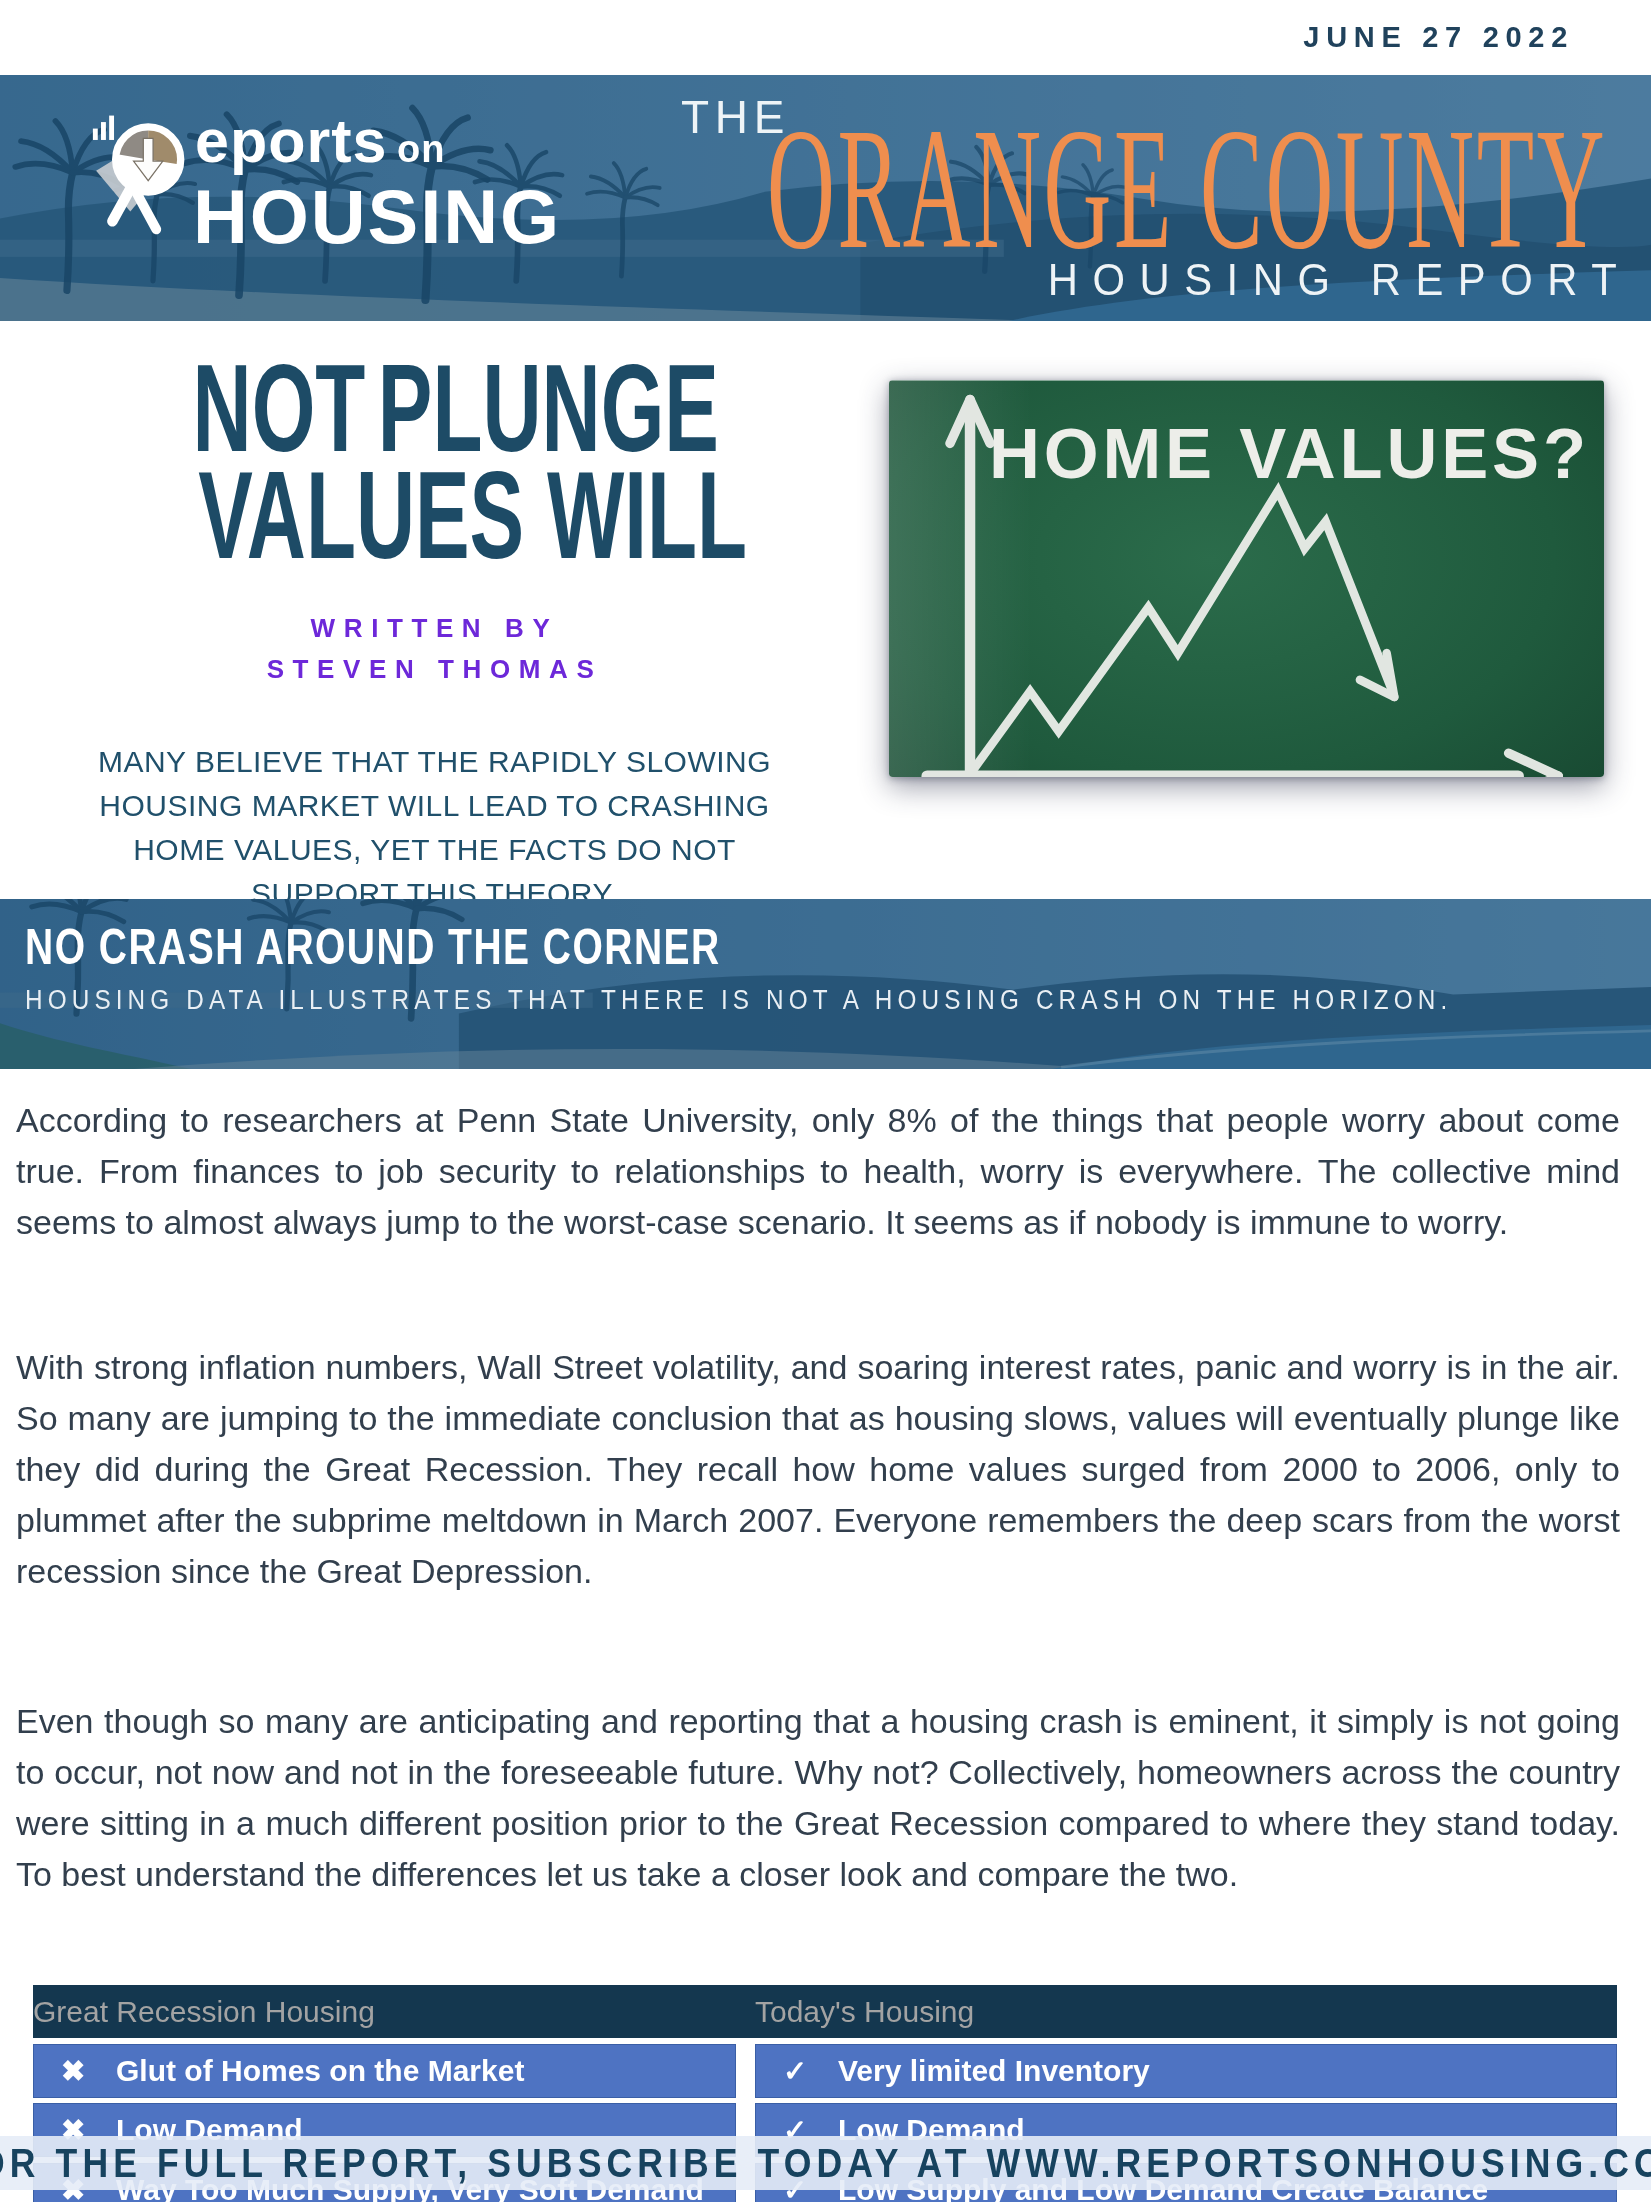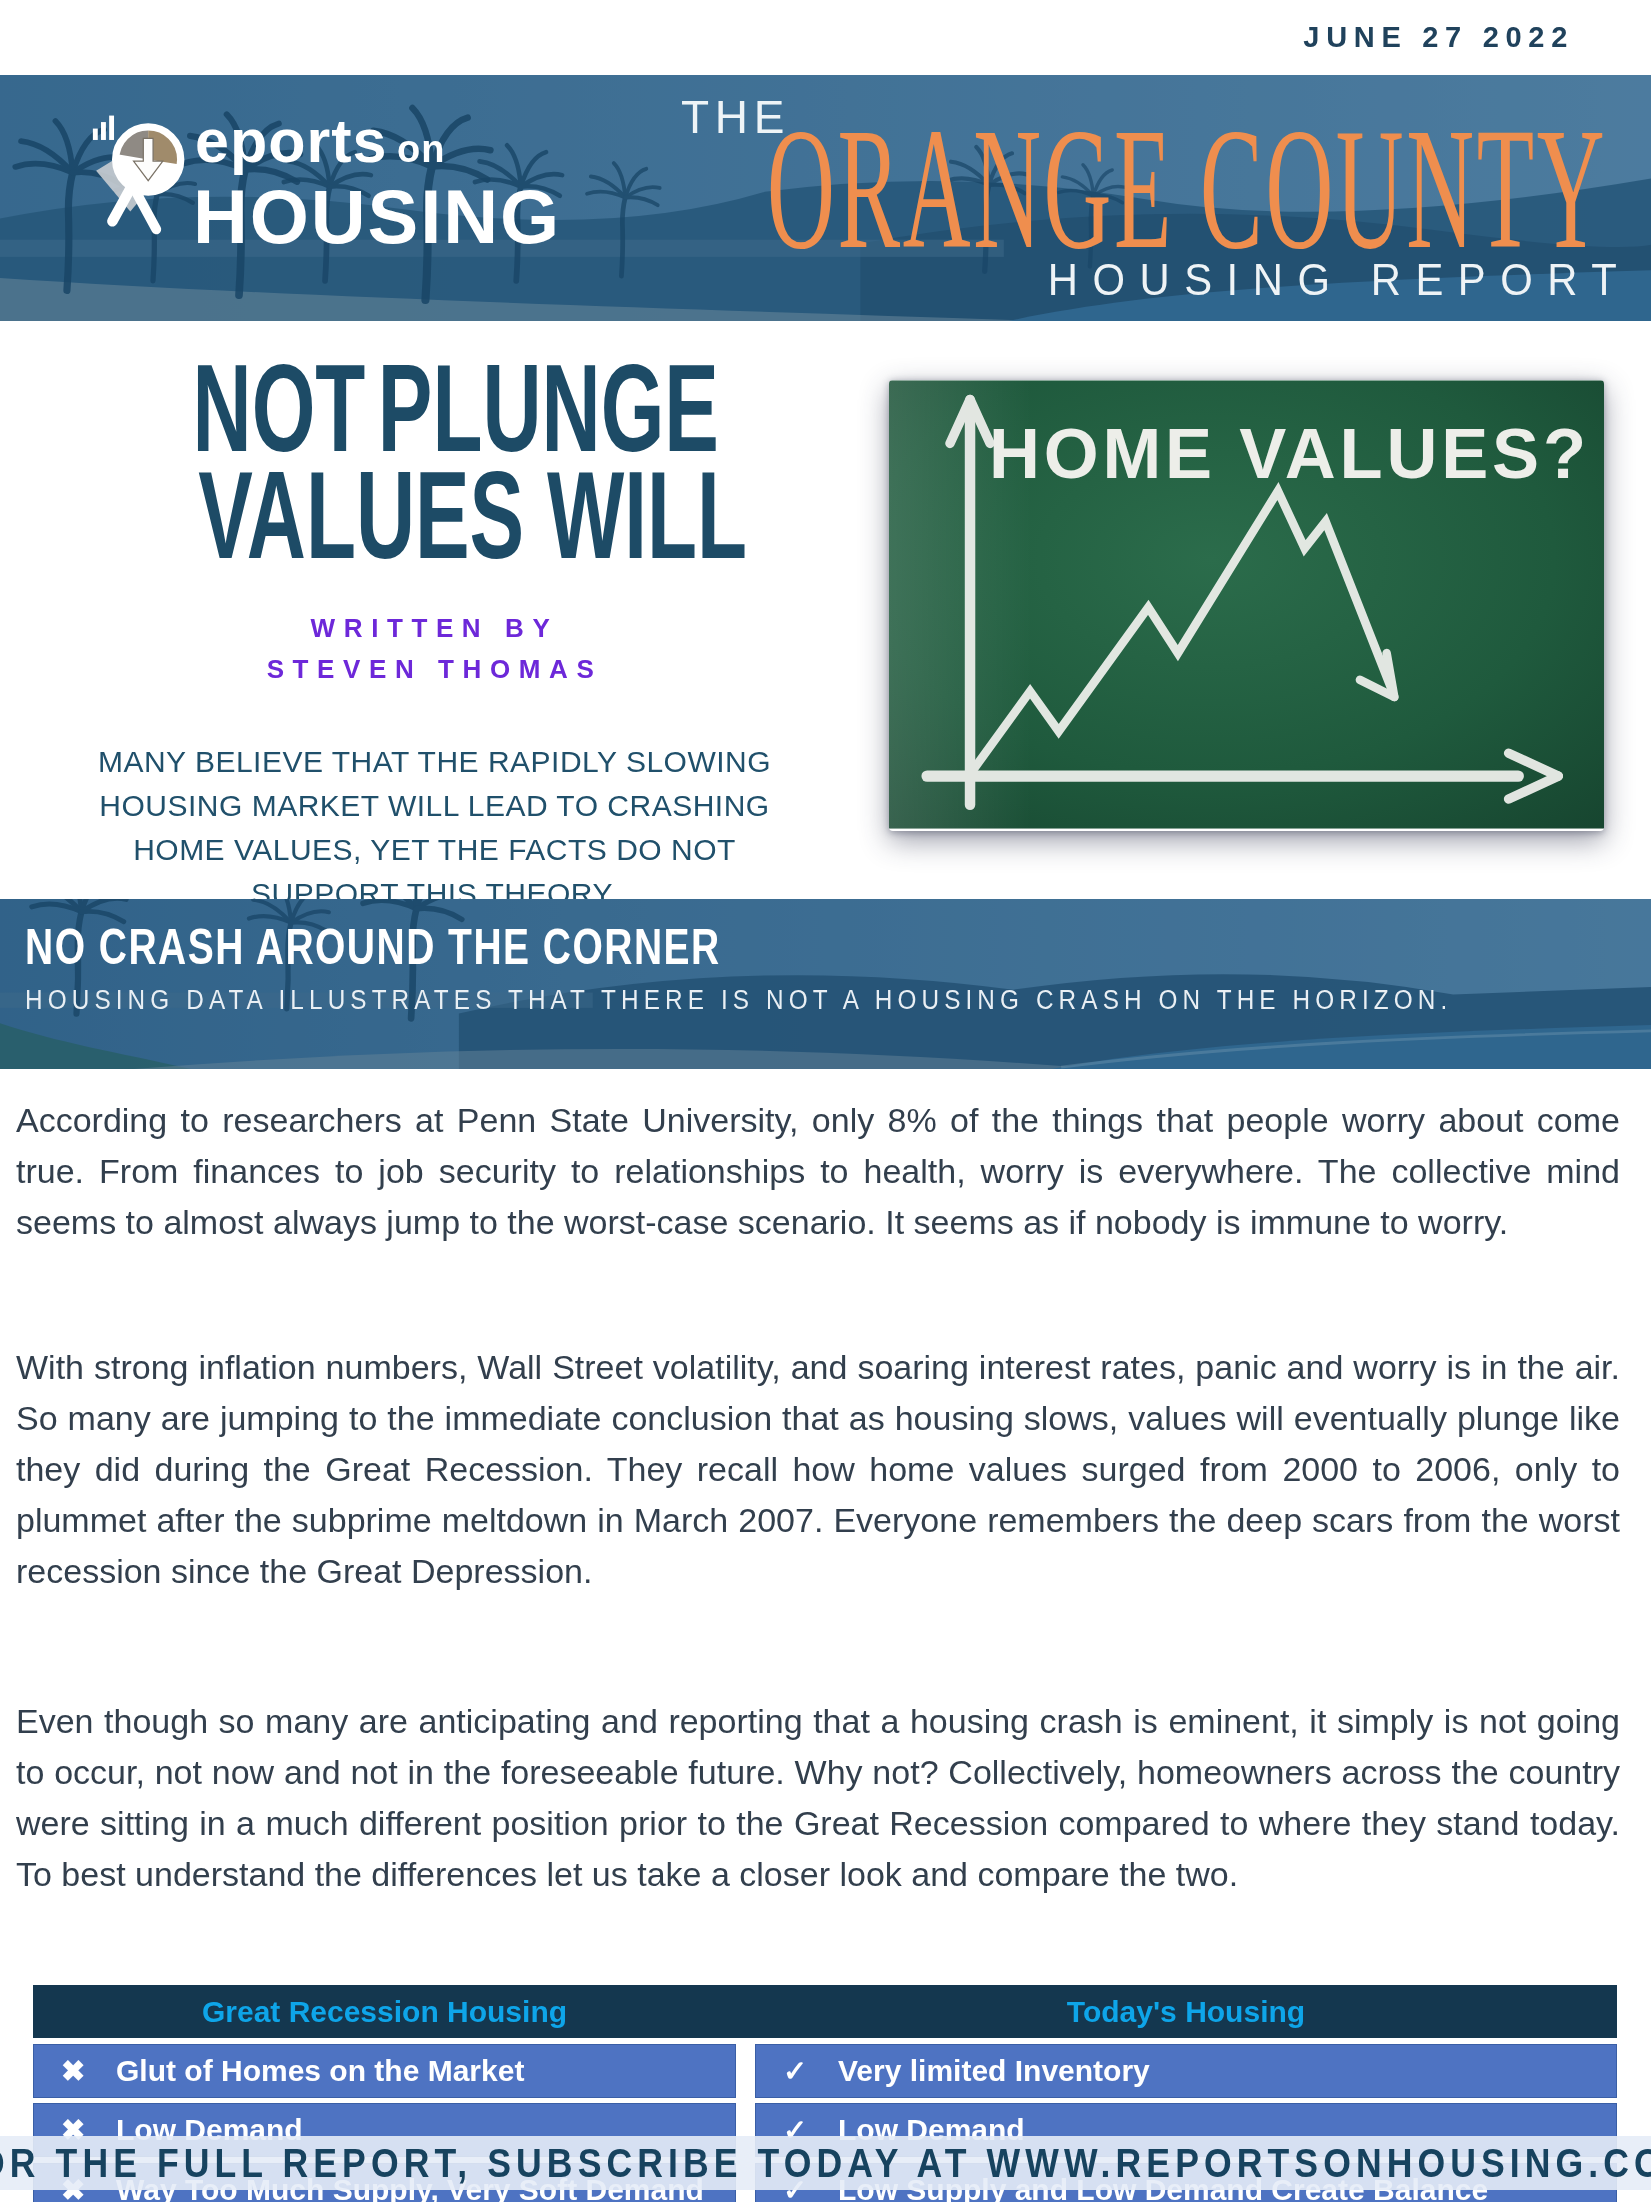--- a/index.html
+++ b/index.html
@@ -38,38 +38,38 @@
   .hero-left{position:absolute;left:57px;top:34px;width:755px;text-align:center;color:#1d4b66;}
   .h-line{font-weight:bold;font-size:124px;line-height:107px;white-space:nowrap;
           display:inline-block;transform:scaleX(0.66);transform-origin:center;}
   .h-rest{margin-left:19px;}
   .byline{margin-top:44px;font-size:26px;font-weight:bold;letter-spacing:8.6px;color:#6d28d9;}
   .byline + .byline{margin-top:10px;}
   .hero-summary{margin-top:55px;display:inline-block;width:709px;font-size:30px;line-height:44px;
                 color:#20506b;letter-spacing:0.5px;}
 
   
-  .board{position:absolute;left:889px;top:59px;width:715px;height:451px;border-radius:3.8px;
+  .board{position:absolute;left:889px;top:59px;width:715px;height:397px;border-radius:3.8px;
          box-shadow:0 9.6px 29px rgba(40,45,70,0.45), 0 1.9px 7.6px rgba(40,45,70,0.35);overflow:hidden;}
 
   
   .b2-heading{position:absolute;left:25px;top:19px;font-size:50px;font-weight:bold;letter-spacing:1.9px;
               color:#ffffff;white-space:nowrap;transform:scaleX(0.78);transform-origin:left top;}
   .b2-sub{position:absolute;left:25px;top:86px;font-size:27px;letter-spacing:5.7px;color:#e9eff4;
           white-space:nowrap;transform:scaleX(0.9);transform-origin:left top;}
 
   
   .para{position:absolute;left:16px;width:1604px;font-size:34px;line-height:51px;color:#323f4d;
         text-align:justify;}
   .p1{top:1095px;} .p2{top:1342px;} .p3{top:1696px;}
 
   
   .ctable{position:absolute;left:33px;top:1985px;width:1584px;z-index:1;}
   .t-header{display:flex;height:53px;background:#14374f;align-items:center;}
-  .t-h-cell{color:#0ea5e9;font-size:30px;font-weight:bold;text-align:center;}
+  .t-h-cell{color:#a3a3a3;font-size:30px;font-weight:normal;}
   .t-h-left{width:703px;} .t-h-gap{width:19px;} .t-h-right{width:862px;}
   .t-row{display:flex;margin-top:5.7px;height:54px;}
   .t-cell{background:#4e73c2;border:1.9px solid #3a5fa6;box-sizing:border-box;display:flex;
           align-items:center;padding-left:27px;color:#fff;font-size:30px;font-weight:bold;}
   .t-cell .mark{width:55px;font-size:29px;}
   .t-left{width:703px;} .t-gap{width:19px;background:transparent;} .t-right{width:862px;}
 
   
   .footer-overlay{position:absolute;left:0;top:2136px;width:1652px;height:54px;z-index:5;
                   background:rgba(229,236,247,0.9);display:flex;align-items:center;justify-content:center;}

